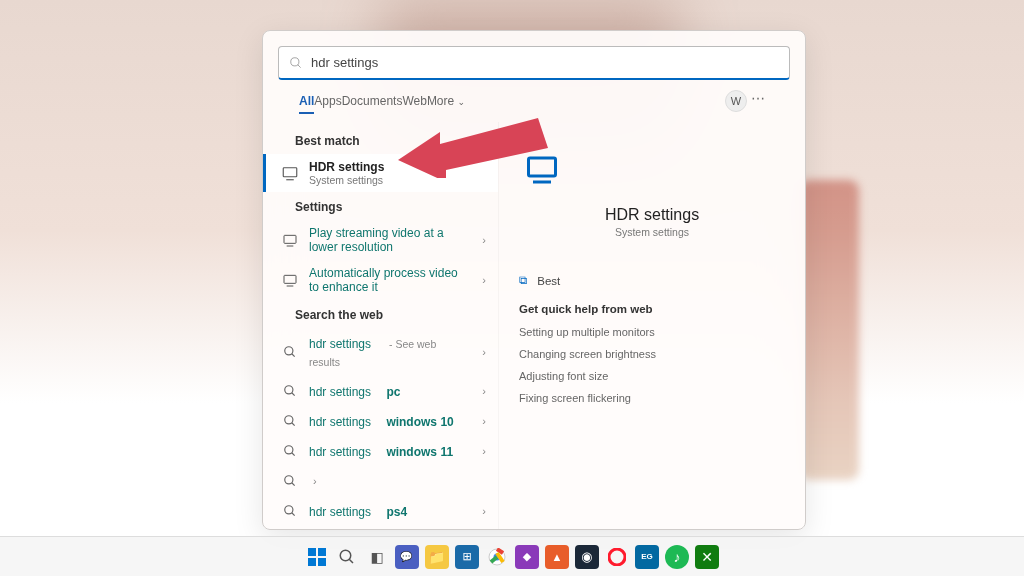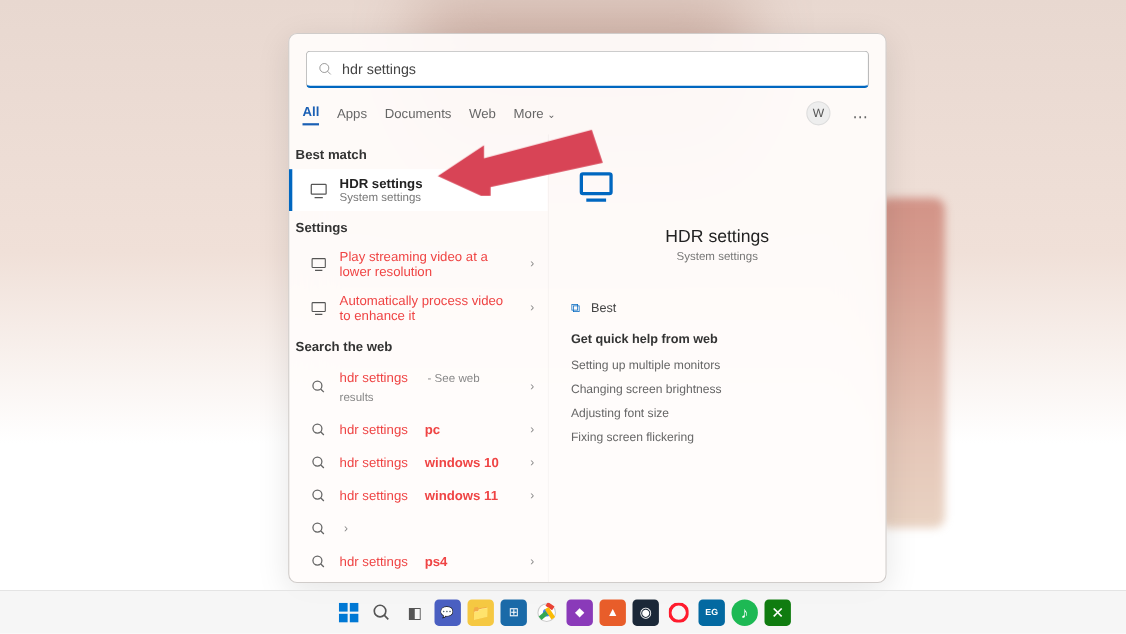--- a/index.html
+++ b/index.html
@@ -30,45 +30,45 @@
 
   .search-box {
     margin: 15px 15px 10px; height: 34px;
     border: 1px solid #bbb; border-bottom: 2px solid #0067c0;
     border-radius: 4px; background: #fff;
     display: flex; align-items: center; padding: 0 10px; gap: 8px;
   }
   .search-box svg { width: 14px; height: 14px; stroke: #666; fill: none; }
   .search-box input { border: none; outline: none; flex: 1; font-size: 13px; background: transparent; color: #444; }
 
-  .tabs-row { display: flex; align-items: flex-end; padding: 0 12px 8px; gap: 16px; font-size: 12px; color: #666; }
+  .tabs-row { display: flex; align-items: flex-start; padding: 0 36px 8px; font-size: 12px; color: #666; }
   .tab { padding: 4px 0; cursor: pointer; }
   .tab.active { color: #1a5fb4; border-bottom: 2px solid #1a5fb4; font-weight: 600; }
   .tabs-row .spacer { flex: 1; }
   .avatar { width: 22px; height: 22px; border-radius: 50%; background: #eee; display: flex; align-items: center; justify-content: center; font-size: 11px; color: #555; border: 1px solid #ddd; }
   .dots { color: #666; font-size: 14px; padding: 0 4px; cursor: pointer; }
 
   .content { display: flex; flex: 1; overflow: hidden; }
   .left-col { width: 235px; padding: 4px 0 8px 0; overflow-y: auto; }
   .right-col { flex: 1; padding: 20px 18px; border-left: 1px solid rgba(0,0,0,0.03); }
 
-  .section-header { font-size: 12px; font-weight: 600; color: #333; padding: 8px 6px 6px; }
+  .section-header { font-size: 12px; font-weight: 600; color: #333; padding: 8px 32px 6px; }
 
   .result-row {
     display: flex; align-items: center; padding: 6px 12px 6px 18px;
     gap: 10px; cursor: pointer; position: relative;
   }
   .result-row.best { background: #fff; border-left: 3px solid #0067c0; padding-left: 15px; }
   .result-row .icon { width: 18px; height: 18px; flex-shrink: 0; display: flex; align-items: center; justify-content: center; }
   .result-row .titles { flex: 1; min-width: 0; }
   .result-row .title { font-size: 12px; color: #222; font-weight: 600; }
   .result-row.best .title { font-weight: 700; }
   .result-row .subtitle { font-size: 10.5px; color: #777; }
   .result-row .chev { color: #888; font-size: 11px; margin-left: 4px; }
-  .result-row .web-title { font-size: 12px; color: #ef4444; }
+  .result-row .web-title { font-size: 12px; color: #0f766e; }
   .result-row .web-title b { font-weight: 700; margin-left: 12px; }
   .result-row .see-web { font-size: 10.5px; color: #888; margin-left: 3px; }
 
   .right-col .preview-icon { width: 50px; height: 36px; margin: 10px auto 14px; }
   .right-col .preview-title { text-align: center; font-size: 16px; color: #222; font-weight: 400; }
   .right-col .preview-sub { text-align: center; font-size: 10.5px; color: #777; margin-top: 2px; margin-bottom: 30px; }
   .action-row { display: flex; align-items: center; gap: 10px; font-size: 11.5px; color: #444; padding: 6px 2px; cursor: pointer; }
   .quick-header { font-size: 11.5px; font-weight: 600; color: #333; margin: 10px 2px 6px; }
   .quick-link { font-size: 11px; color: #666; padding: 5px 2px; cursor: pointer; }
 

